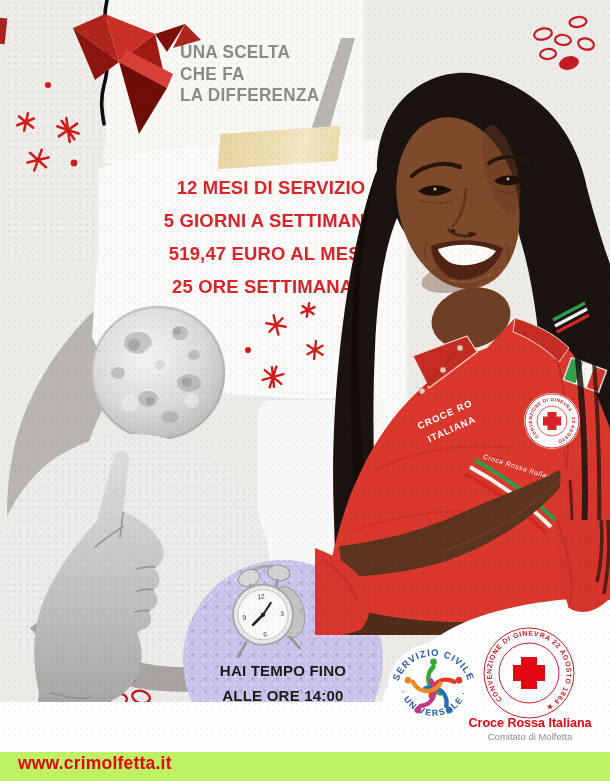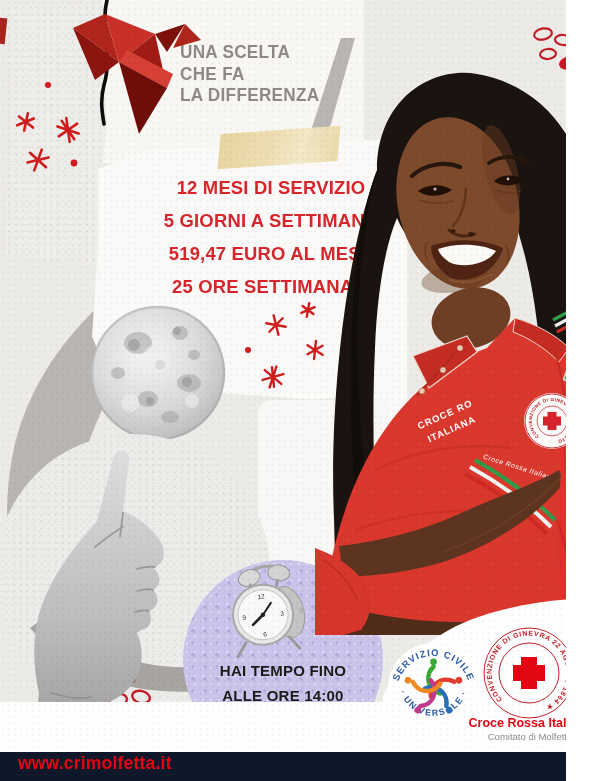--- a/index.html
+++ b/index.html
@@ -1,16 +1,16 @@
 <!DOCTYPE html>
 <html><head>
 <meta charset="utf-8">
 <style>
   html,body{margin:0;padding:0;background:#ffffff;}
-  .poster{position:relative;width:566px;height:781px;background:#0f172a;overflow:hidden;
+  .poster{position:relative;width:610px;height:781px;background:#bef264;overflow:hidden;
           font-family:"Liberation Sans",sans-serif;}
   .art{position:absolute;left:0;top:0;width:610px;height:752px;background:#edebe7;overflow:hidden;}
   .art::after{content:"";position:absolute;inset:0;pointer-events:none;
           background-image:radial-gradient(rgba(0,0,0,0.035) 1px,transparent 1.3px);
           background-size:6px 6px;}
   .abs{position:absolute;}
   
   .paper-left{left:6px;top:4px;width:102px;height:262px;background:#efedea;
       background-image:radial-gradient(#e3e1de 1px,transparent 1.3px);background-size:7px 7px;
       clip-path:polygon(2% 1%,98% 0%,95% 22%,99% 45%,93% 68%,97% 86%,88% 99%,40% 98%,0% 96%,3% 50%);}

